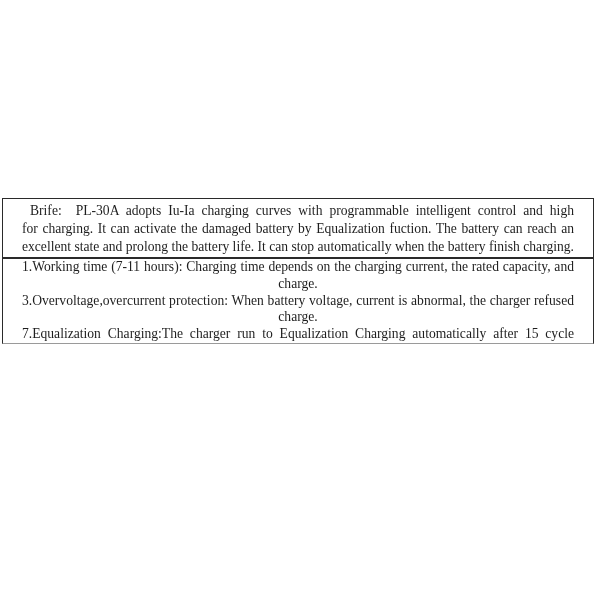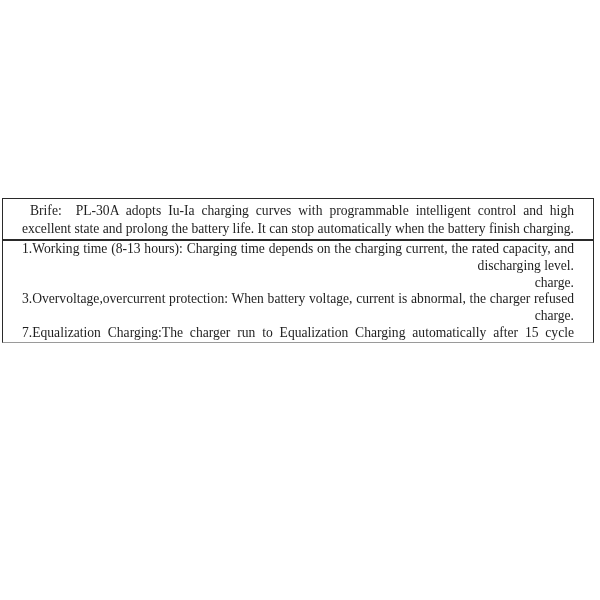--- a/index.html
+++ b/index.html
@@ -31,41 +31,41 @@
   }
   .block1 .line { line-height: 18px; height: 18px; }
   .block2 {
     border-top: none;
     border-bottom-color: #9a9a9a;
   }
   .block2 .line { line-height: 16.8px; height: 16.8px; }
   .line {
     font-size: 13.6px;
     overflow: hidden;
-    text-align: right;
+    text-align: center;
     white-space: normal;
   }
   .j {
     text-align: justify;
     text-align-last: justify;
   }
   .indent { text-indent: 8px; }
 </style>
 </head>
 <body>
 
 <div class="doc">
 
   <div class="block block1">
     <div class="line j indent">Brife:&nbsp; PL-30A adopts Iu-Ia charging curves with programmable intelligent control and high efficiency</div>
+    <div class="line j">for charging. It can activate the damaged battery by Equalization fuction. The battery can reach an</div>
     <div class="line">excellent state and prolong the battery life. It can stop automatically when the battery finish charging.</div>
   </div>
 
   <div class="block block2">
-    <div class="line j">1.Working time (8-13 hours): Charging time depends on the charging current, the rated capacity, and</div>
-    <div class="line">discharging level.</div>
+    <div class="line j">1.Working time (7-11 hours): Charging time depends on the charging current, the rated capacity, and</div>
     <div class="line">charge.</div>
     <div class="line j">3.Overvoltage,overcurrent protection: When battery voltage, current is abnormal, the charger refused to</div>
     <div class="line">charge.</div>
     <div class="line j">7.Equalization Charging:The charger run to Equalization Charging automatically after 15 cycle charging.</div>
   </div>
 
 </div>
 
 </body></html>

